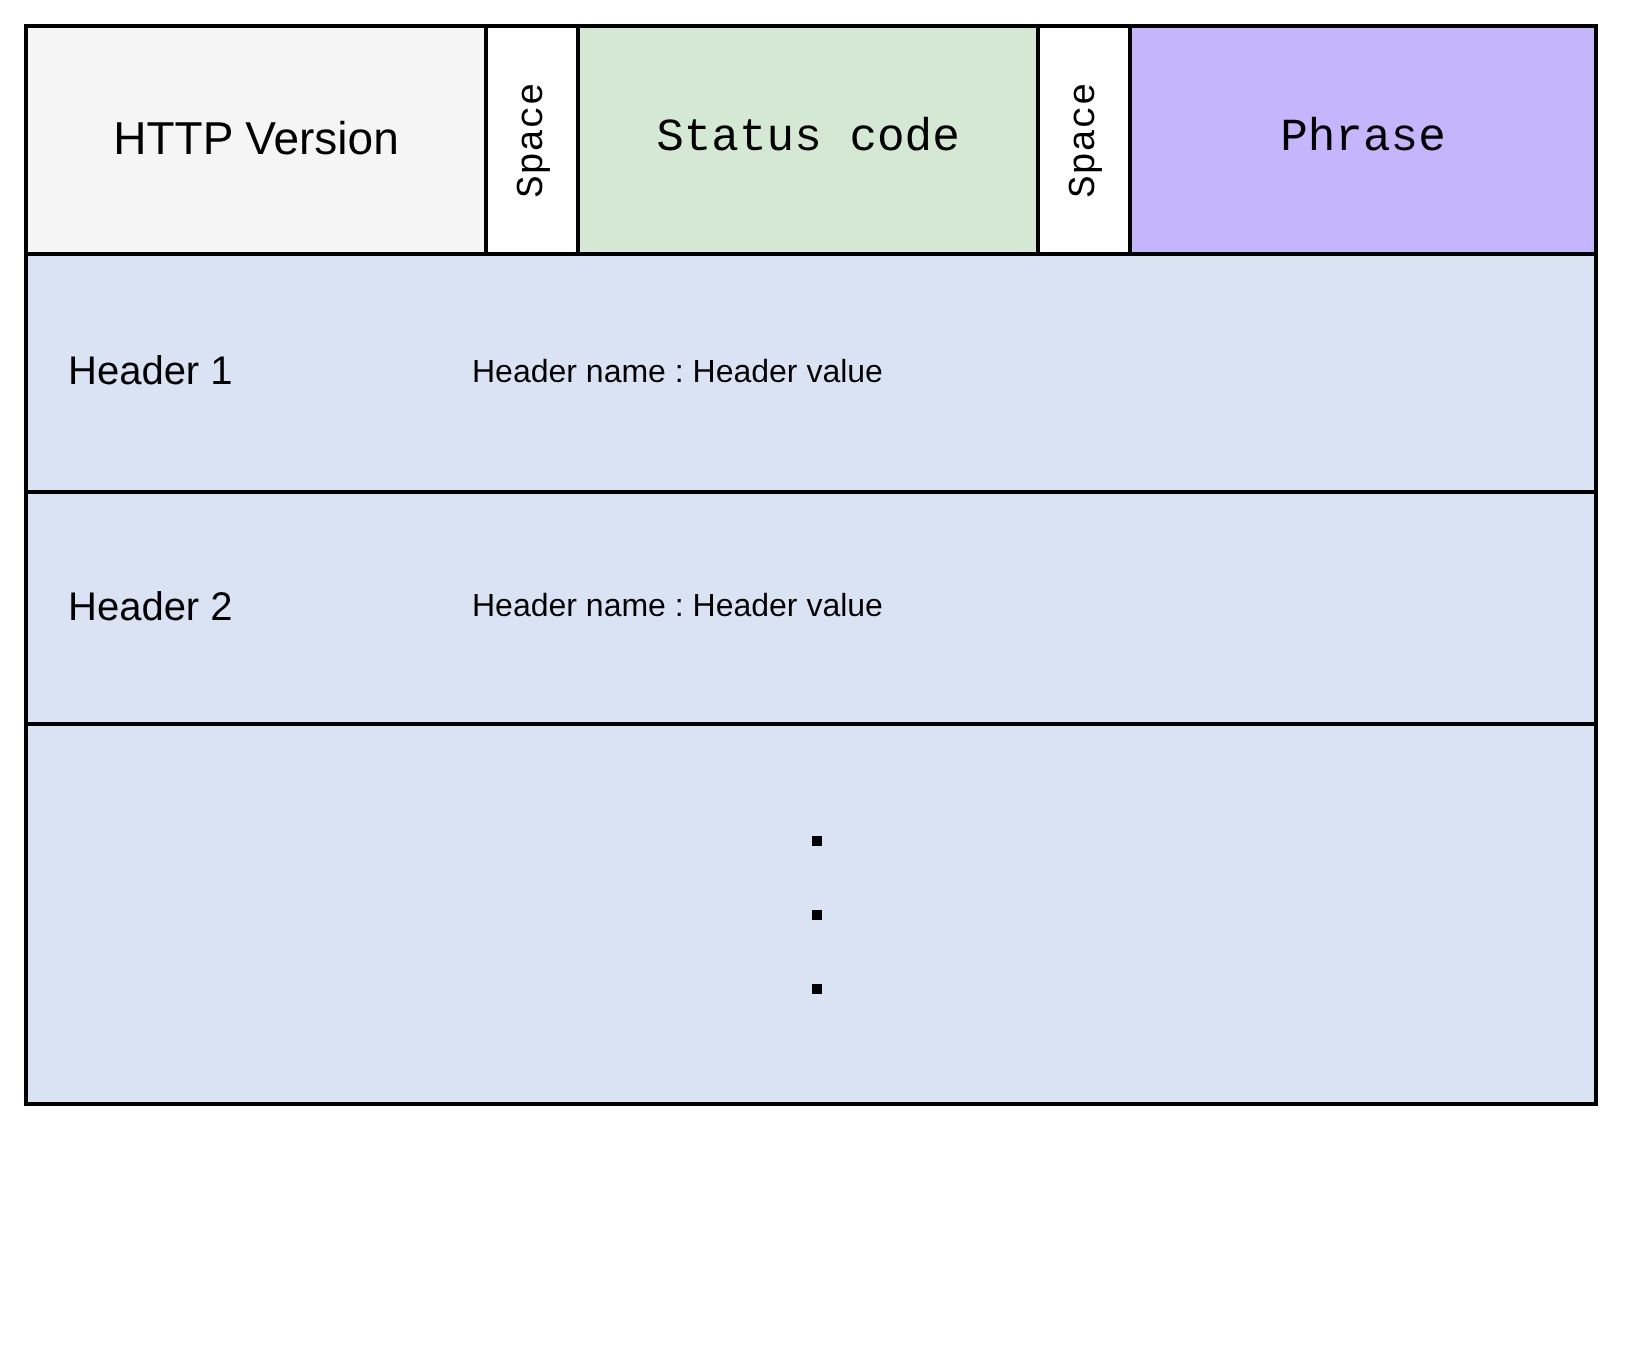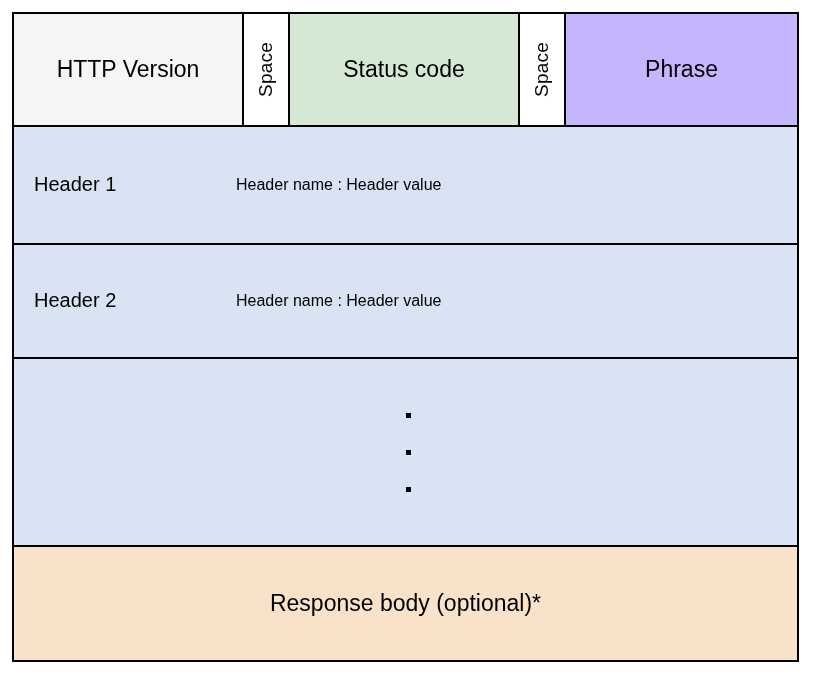--- a/index.html
+++ b/index.html
@@ -43,21 +43,21 @@
 
   .cell {
     box-sizing: border-box;
     display: flex;
     align-items: center;
     justify-content: center;
     font-size: 23px;
     line-height: 1.1;
     white-space: nowrap;
   }
-  .cell + .cell { border-left: 2px solid #000000; }
+  .cell + .cell { border-left: 2px solid #000000; font-family: Liberation Mono, monospace; }
 
   .cell-version { width: 228px;  background: #f5f5f5; text-align: right; }
   .cell-space   { width: 46px;   background: #ffffff; }
   .cell-status  { width: 230px;  background: #d5e8d4; }
   .cell-phrase  { flex: 1 1 auto; background: #c4b5fd; }
 
   .vtext {
     writing-mode: vertical-rl;
     text-orientation: mixed;
     transform: rotate(180deg);
@@ -152,17 +152,14 @@
   </div>
 
   <div class="row row-ellipsis">
     <div class="dots">
       <span class="dot"></span>
       <span class="dot"></span>
       <span class="dot"></span>
     </div>
   </div>
 
-  <div class="row row-body">
-    <span class="body-text">Response body (optional)*</span>
-  </div>
 
 </div>
 
 </body></html>

